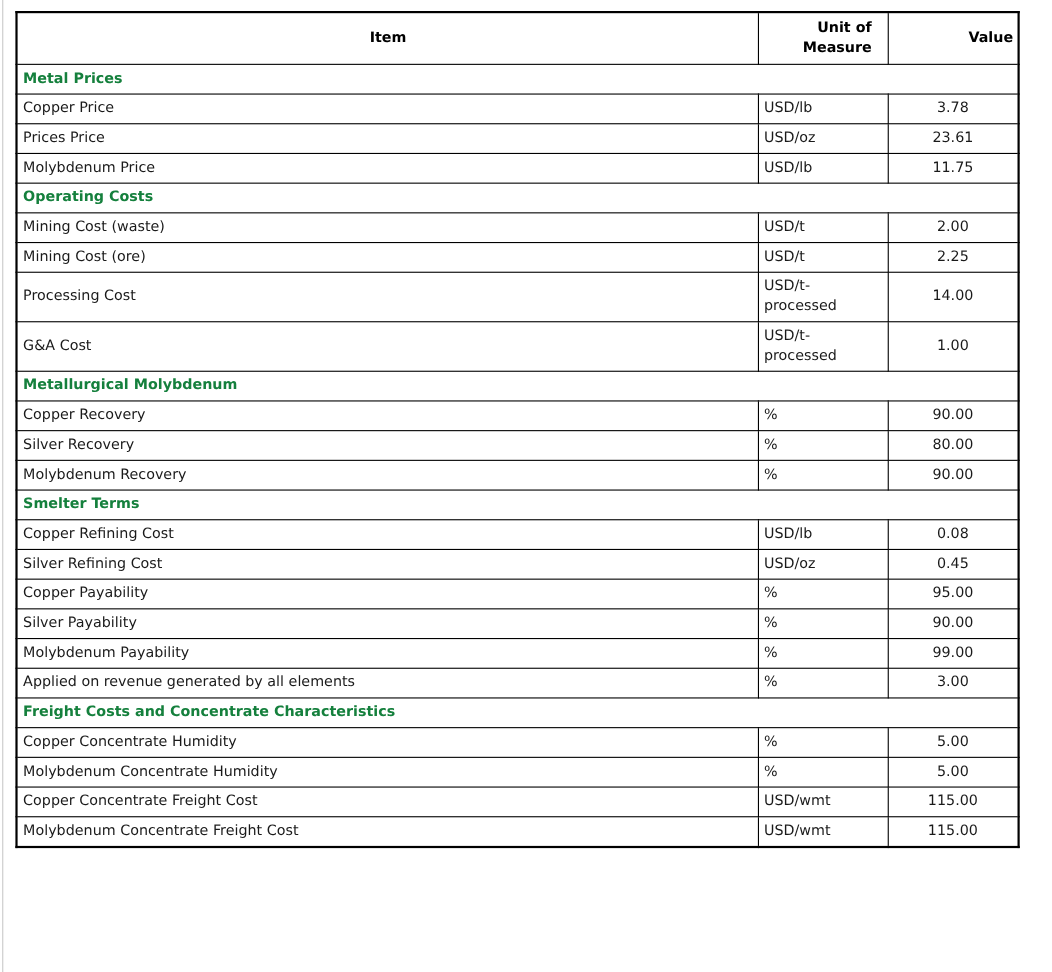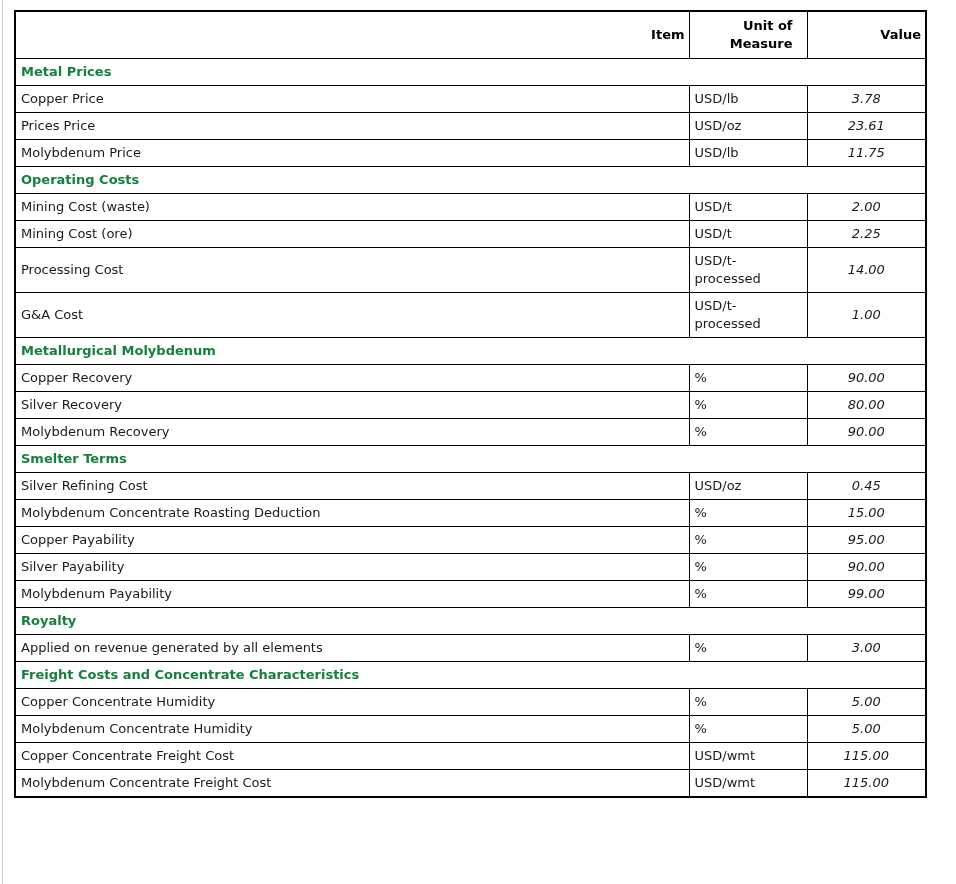--- a/index.html
+++ b/index.html
@@ -37,32 +37,32 @@
     line-height: 18px;
     vertical-align: middle;
     overflow: hidden;
   }
   .params thead tr { height: 47px; }
   .params th {
     font-weight: bold;
     color: #000000;
     font-size: 13px;
   }
-  .th-item  { text-align: right;  padding: 4px 4px 4px 5px; }
+  .th-item  { text-align: center;  padding: 4px 4px 4px 5px; }
   .th-unit  { text-align: right;  padding: 4px 14px 4px 20px; }
   .th-value { text-align: right; padding: 4px; }
   .section-row td {
     font-weight: bold;
     color: #15803d;
     padding: 4px 5px;
     height: 18px;
   }
   .item-cell  { padding: 4px 4px 4px 5px; height: 18px; }
   .unit-cell  { padding: 4px 16px 4px 5px; }
-  .value-cell { text-align: center; padding: 4px 3px; font-style: italic; }
+  .value-cell { text-align: center; padding: 4px 3px; }
 </style>
 </head>
 <body>
 
 <div class="edge-line"></div>
 
 <table class="params">
   <colgroup>
     <col style="width:674px">
     <col style="width:118px">
@@ -146,54 +146,51 @@
     <td class="item-cell">Molybdenum Recovery</td>
     <td class="unit-cell">%</td>
     <td class="value-cell">90.00</td>
   </tr>
 
   <tr class="section-row">
     <td colspan="3">Smelter Terms</td>
   </tr>
 
 
+  <tr class="data-row">
+    <td class="item-cell">Copper Refining Cost</td>
+    <td class="unit-cell">USD/lb</td>
+    <td class="value-cell">0.08</td>
+  </tr>
 
   <tr class="data-row">
     <td class="item-cell">Silver Refining Cost</td>
     <td class="unit-cell">USD/oz</td>
     <td class="value-cell">0.45</td>
   </tr>
 
-  <tr class="data-row">
-    <td class="item-cell">Molybdenum Concentrate Roasting Deduction</td>
-    <td class="unit-cell">%</td>
-    <td class="value-cell">15.00</td>
-  </tr>
 
   <tr class="data-row">
     <td class="item-cell">Copper Payability</td>
     <td class="unit-cell">%</td>
     <td class="value-cell">95.00</td>
   </tr>
 
   <tr class="data-row">
     <td class="item-cell">Silver Payability</td>
     <td class="unit-cell">%</td>
     <td class="value-cell">90.00</td>
   </tr>
 
   <tr class="data-row">
     <td class="item-cell">Molybdenum Payability</td>
     <td class="unit-cell">%</td>
     <td class="value-cell">99.00</td>
   </tr>
 
-  <tr class="section-row">
-    <td colspan="3">Royalty</td>
-  </tr>
 
   <tr class="data-row">
     <td class="item-cell">Applied on revenue generated by all elements</td>
     <td class="unit-cell">%</td>
     <td class="value-cell">3.00</td>
   </tr>
 
   <tr class="section-row">
     <td colspan="3">Freight Costs and Concentrate Characteristics</td>
   </tr>

